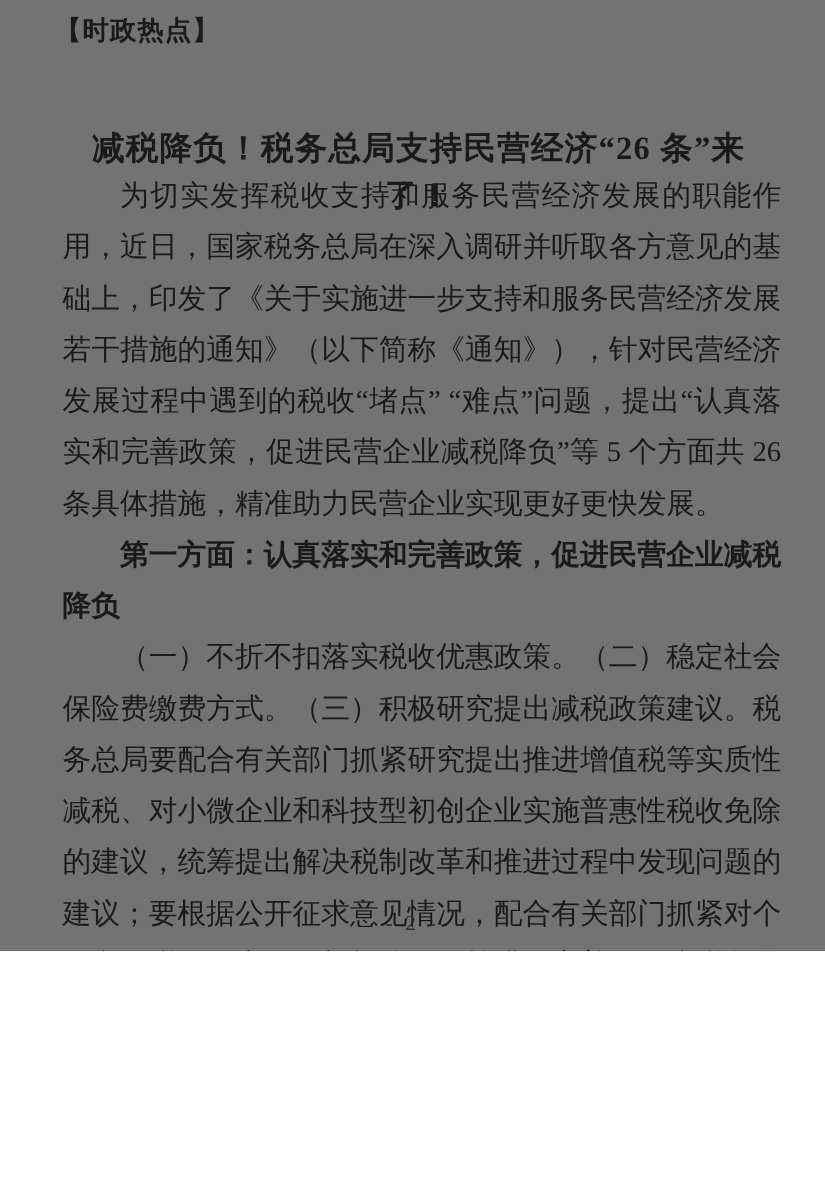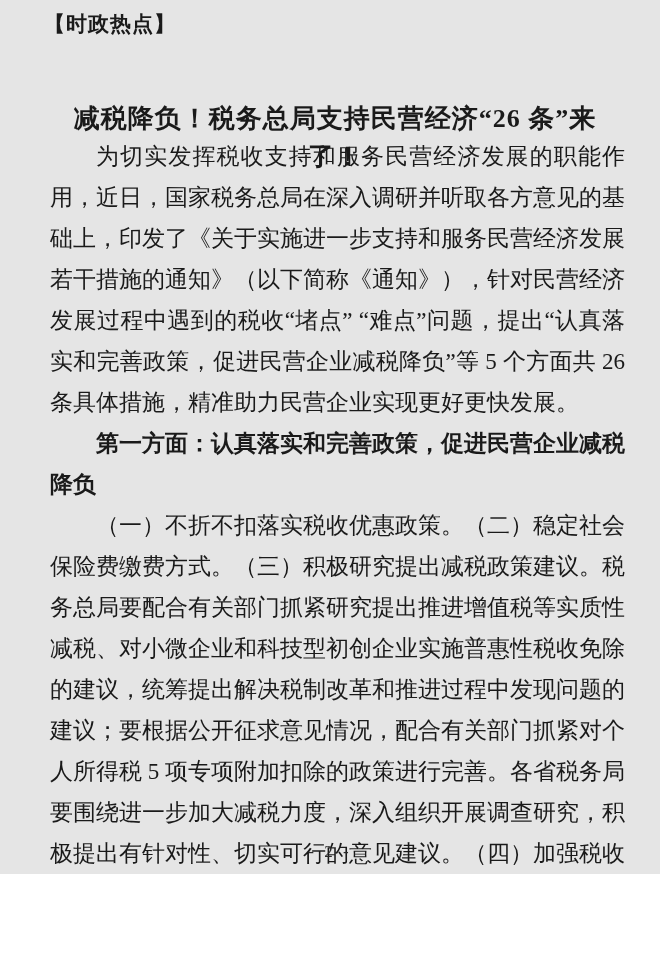--- a/index.html
+++ b/index.html
@@ -3,22 +3,22 @@
 <meta charset="utf-8">
 <style>
   html, body {
     margin: 0;
     padding: 0;
     background: #ffffff;
   }
   .page {
     position: relative;
     width: 660px;
-    height: 874px;
-    background: #e5e5e5;
+    height: 761px;
+    background: #737373;
     color: #1a1a1a;
     font-family: "Liberation Serif", "DejaVu Serif", serif;
     overflow: hidden;
     box-sizing: border-box;
   }
   .section-tag {
     position: absolute;
     left: 44px;
     top: 10px;
     font-family: "Liberation Sans", "DejaVu Sans", sans-serif;

